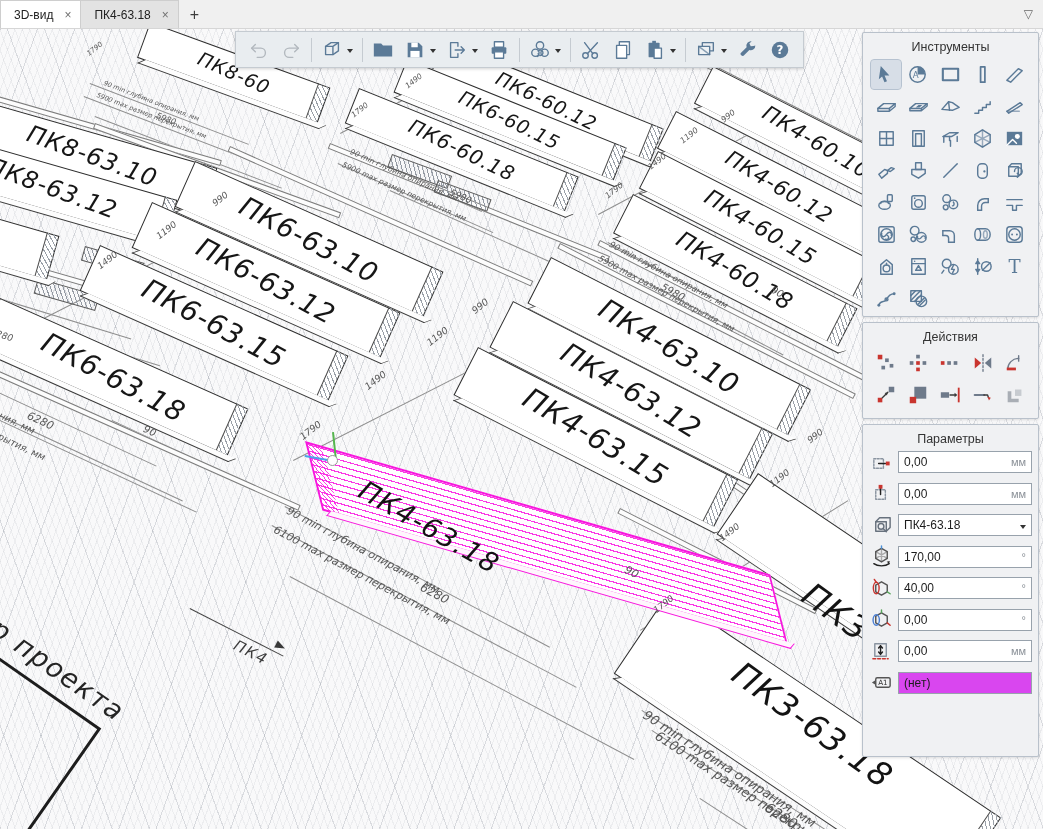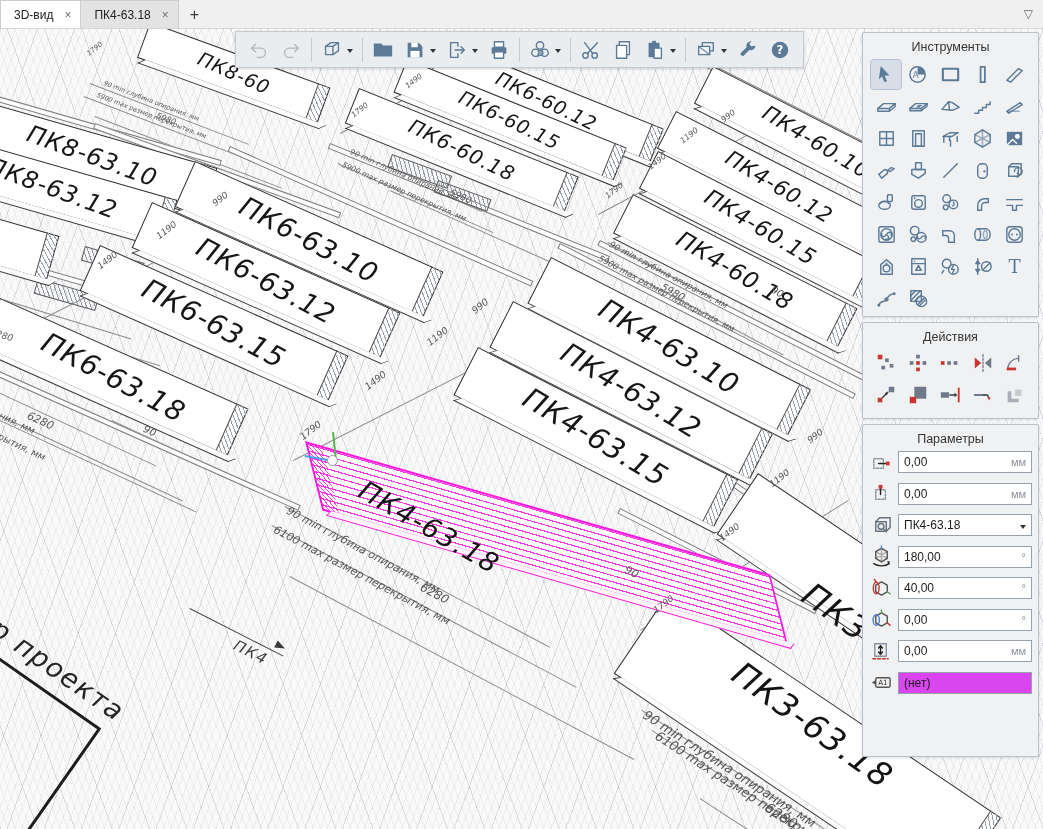--- a/index.html
+++ b/index.html
@@ -732,21 +732,21 @@
           <span class="picon">
             <svg viewBox="0 0 24 24" fill="none" stroke="currentColor" stroke-width="1.5" stroke-linecap="round" stroke-linejoin="round">
               <path d="M12 3.5 18 7v7l-6 3.5L6 14V7z" stroke="#555"></path>
               <path d="M12 3.5v14M6 7l12 7M18 7 6 14" stroke="#555" opacity=".45"></path>
               <path d="M4 19.5c4 3 12 3 16 0" stroke="#222"></path>
               <path d="M20 19.5l-2.6-2 3.2-.8z" fill="#222" stroke="none"></path>
               <path d="M12 3.5V1" stroke="#4a90d9"></path>
             </svg>
           </span>
           <div class="pfield">
-            <span>180,00</span>
+            <span>170,00</span>
             <span class="unit">°</span>
           </div>
         </div>
         <div class="prow">
           <span class="picon">
             <svg viewBox="0 0 24 24" fill="none" stroke="currentColor" stroke-width="1.5" stroke-linecap="round" stroke-linejoin="round">
               <path d="M12 5l6 3.5v7L12 19l-6-3.5v-7z" stroke="#555"></path>
               <ellipse cx="6.5" cy="11.5" rx="3" ry="6" stroke="#c9352f"></ellipse>
               <path d="M6.5 5.5 4.5 2.5" stroke="#c9352f"></path>
               <path d="M18 15.5l3 2" stroke="#58a55c"></path>

